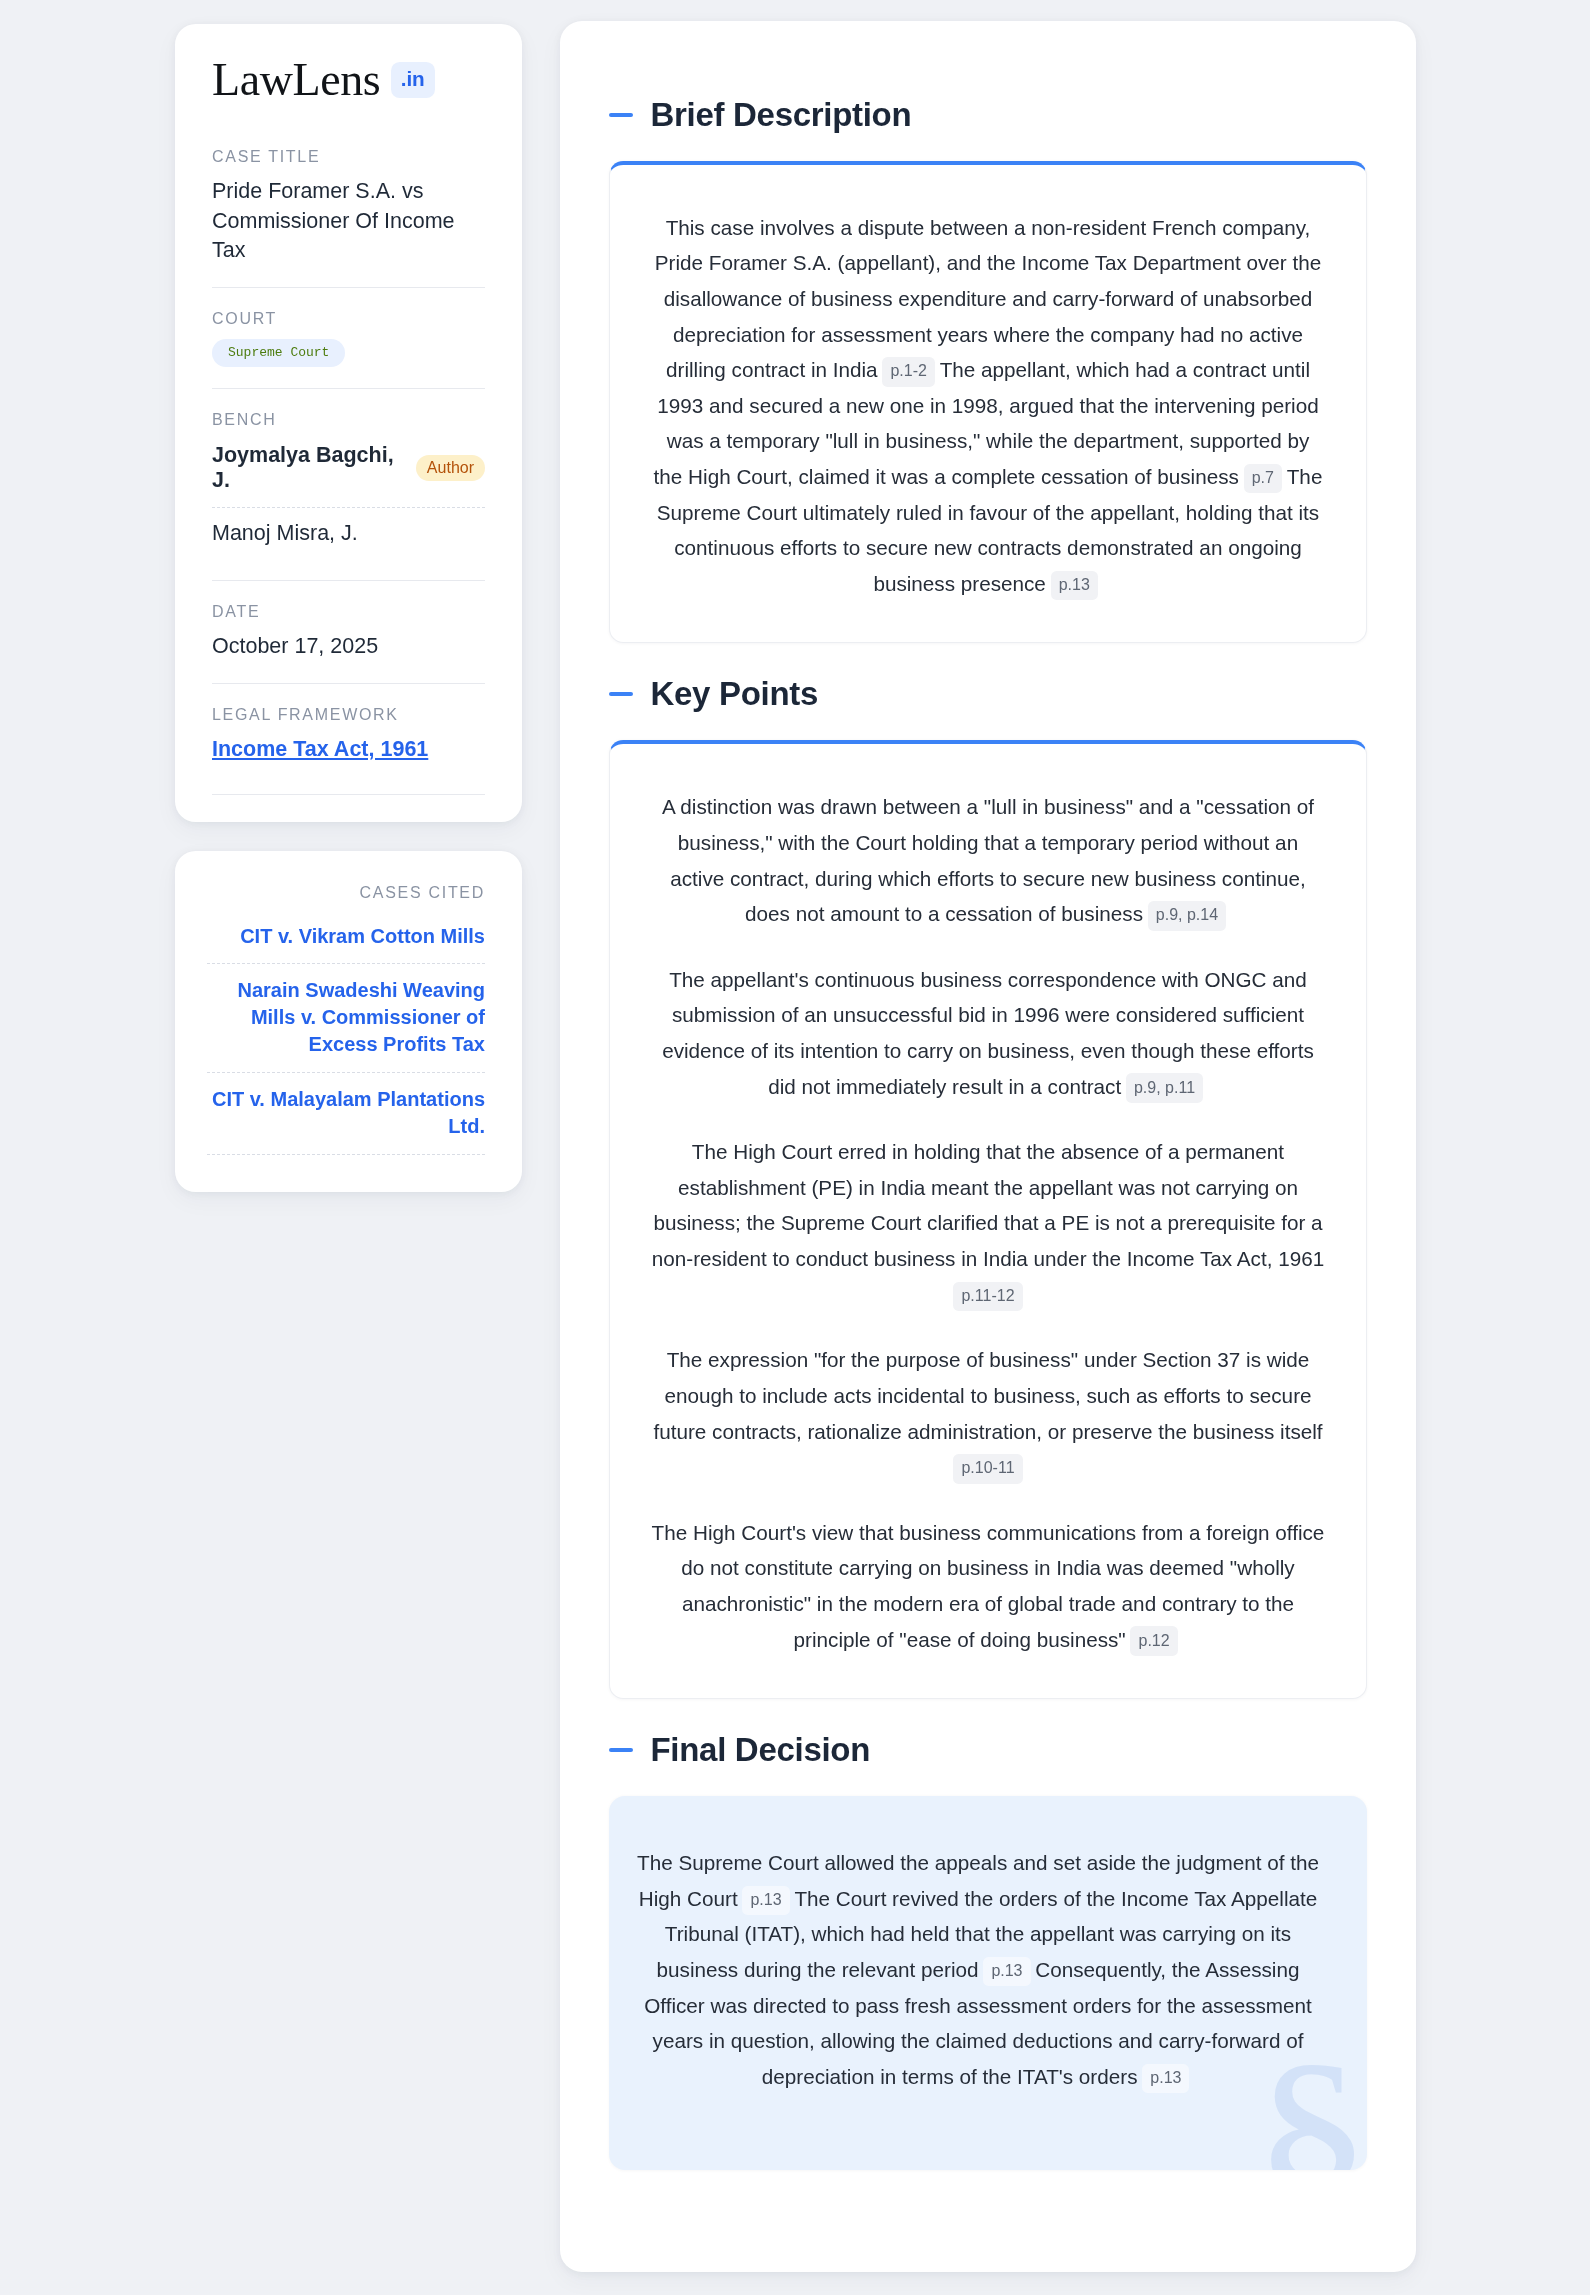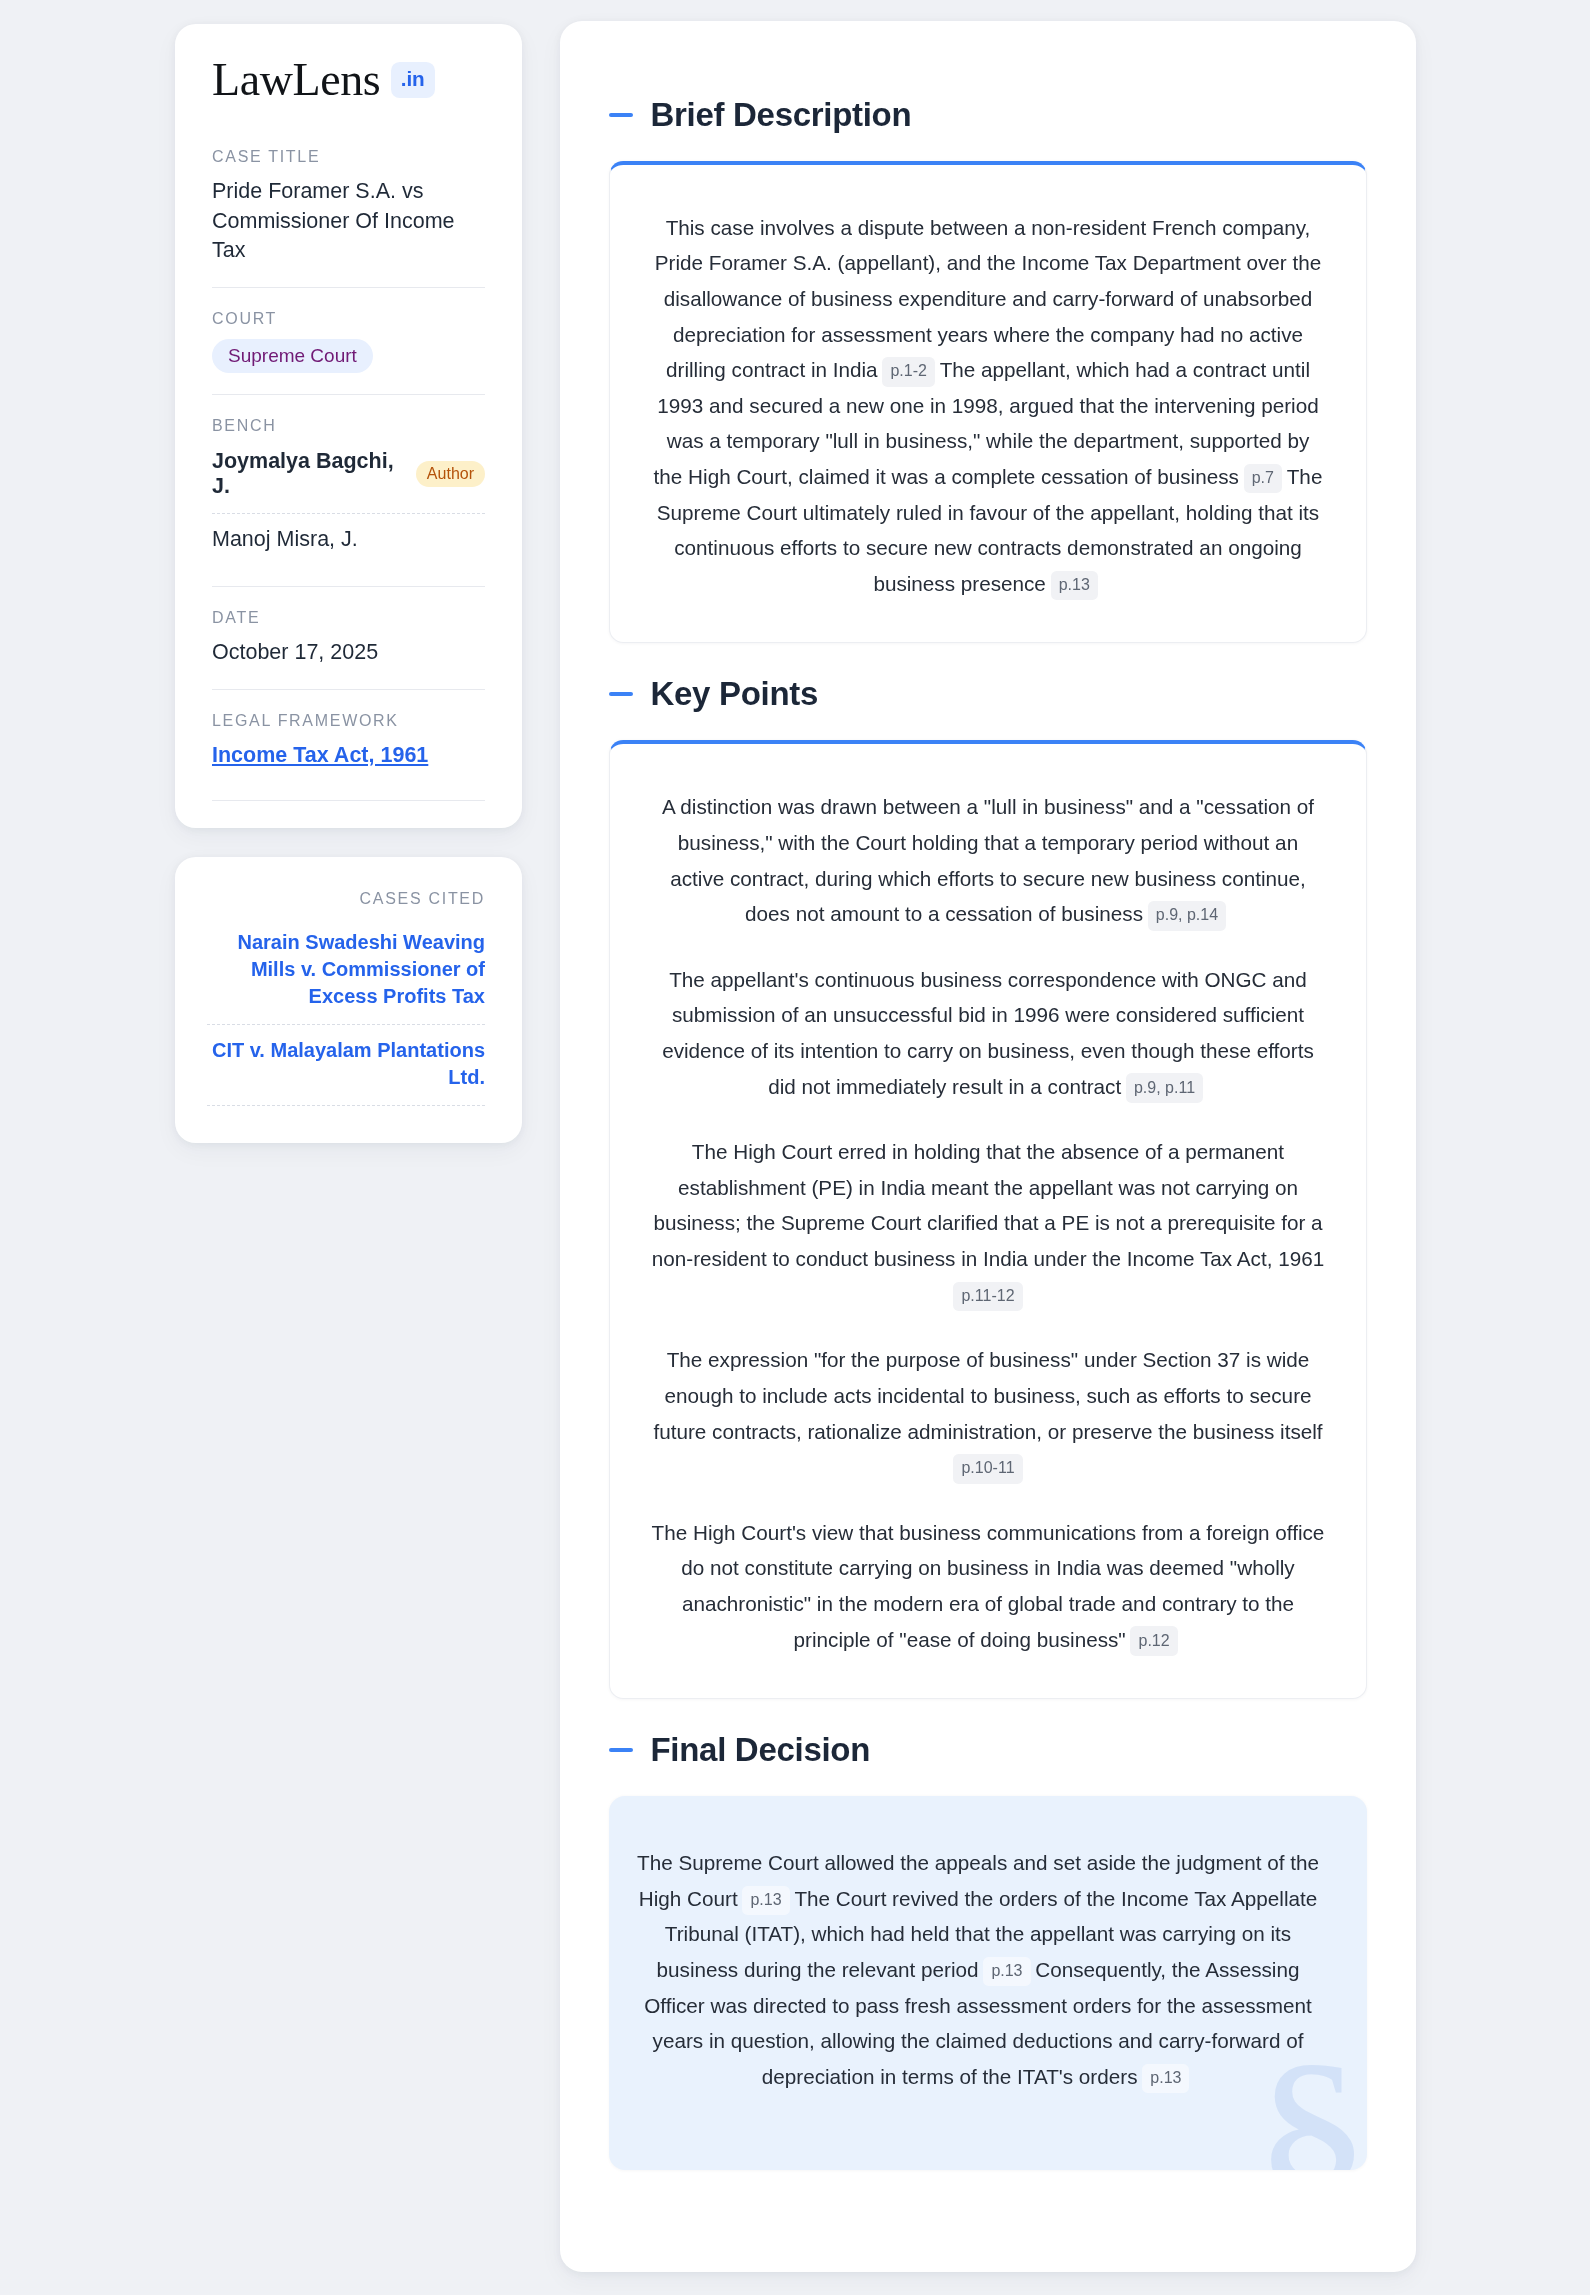--- a/index.html
+++ b/index.html
@@ -82,26 +82,27 @@
 
   .meta-block { padding-bottom: 20.7px; }
   .meta-block + .meta-block {
     border-top: 0.8px solid #e7e9ee;
     padding-top: 22px;
   }
 
   .court-pill {
     display: inline-block;
     background: #e8f0fe;
-    color: #701a75;
-    font-size: 19px;
+    color: #4d7c0f;
+    font-size: 13px;
     font-weight: 500;
     padding: 7.2px 16px 8.7px 16px;
     border-radius: 795px;
     line-height: 1;
+    font-family: Liberation Mono, monospace;
   }
 
   .judge-row {
     display: flex;
     align-items: center;
     gap: 14.3px;
     padding: 3.2px 0 13.5px 0;
     border-bottom: 0.8px dashed #d9dde5;
   }
   .judge-row:last-of-type { border-bottom: none; }
@@ -287,20 +288,21 @@
       <div class="meta-block framework">
         <div class="meta-label">LEGAL FRAMEWORK</div>
         <a class="framework-link" href="#">Income Tax Act, 1961</a>
         <div class="framework-foot"></div>
       </div>
 
     </div>
 
     <div class="card sidebar-card-cases">
       <div class="cases-label">CASES CITED</div>
+      <a class="case-item" href="#">CIT v. Vikram Cotton Mills</a>
       <a class="case-item" href="#">Narain Swadeshi Weaving Mills v. Commissioner of Excess Profits Tax</a>
       <a class="case-item" href="#">CIT v. Malayalam Plantations Ltd.</a>
     </div>
 
   </aside>
 
   <main class="main">
 
     <section class="section">
       <div class="section-head first">

